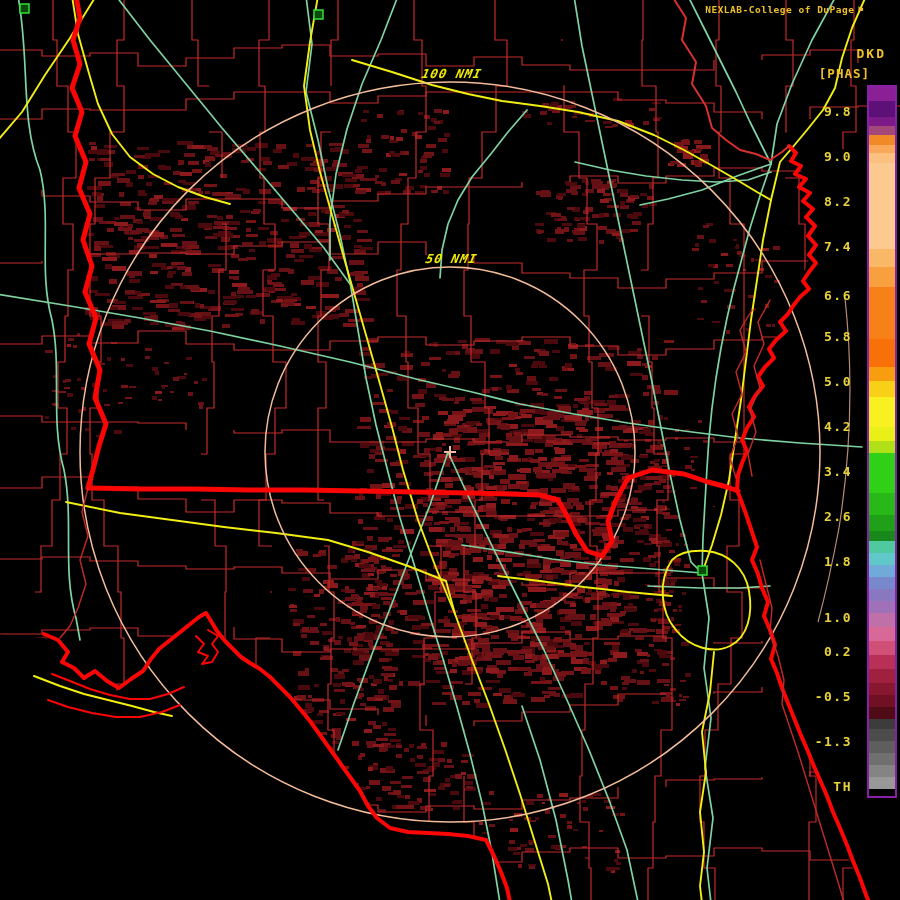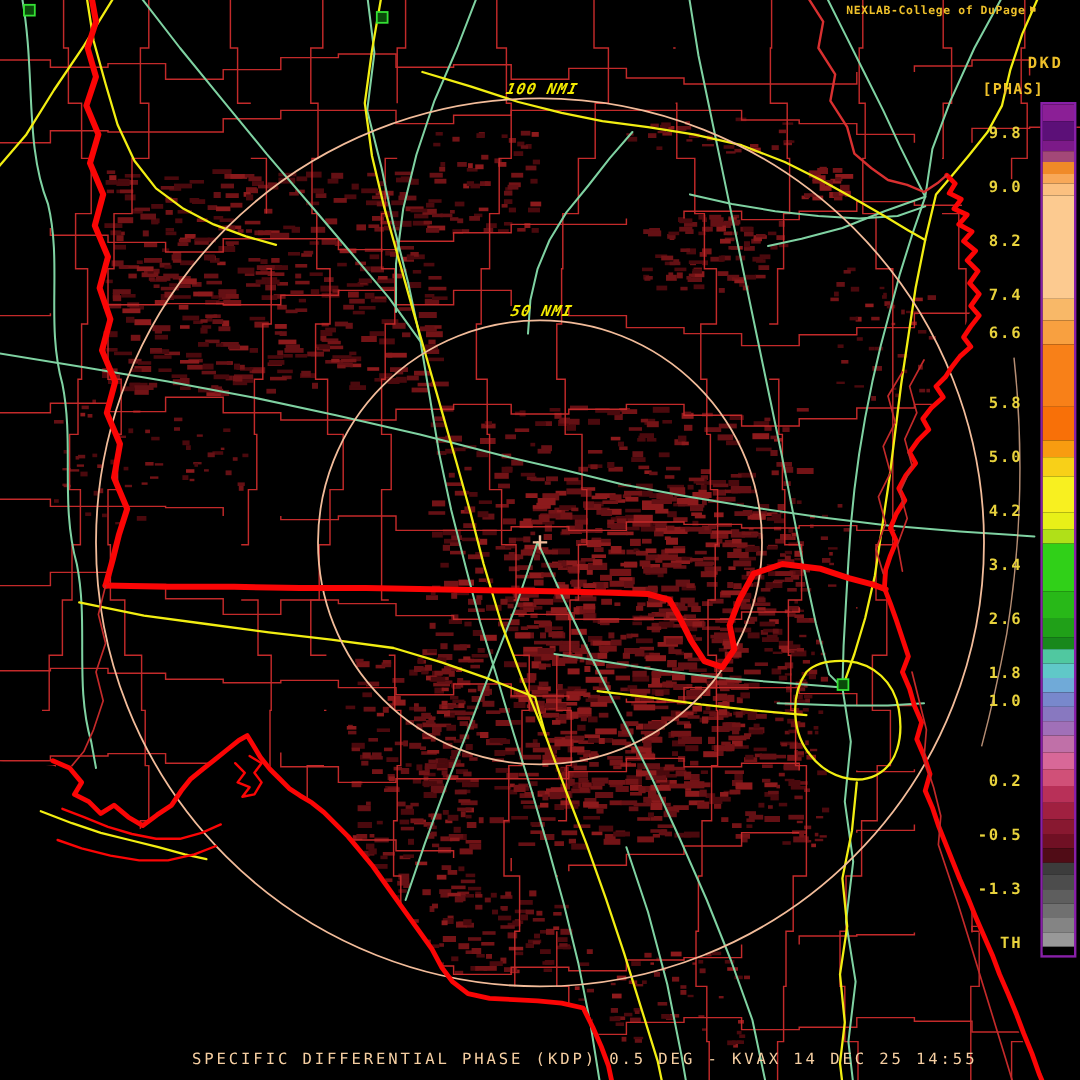--- a/index.html
+++ b/index.html
@@ -2670,31 +2670,30 @@
       <div class="seg" style="height: 12px; background: rgb(112, 112, 112);"></div>
       <div class="seg" style="height: 12px; background: rgb(132, 132, 132);"></div>
       <div class="seg" style="height: 12px; background: rgb(152, 152, 152);"></div>
       <div class="seg" style="height: 5px; background: rgb(0, 0, 0);"></div>
     </div>
   <div id="cb-labels">
       <div class="tick" style="top: 104px;">9.8</div>
       <div class="tick" style="top: 149px;">9.0</div>
       <div class="tick" style="top: 194px;">8.2</div>
       <div class="tick" style="top: 239px;">7.4</div>
-      <div class="tick" style="top: 271px;">6.6</div>
+      <div class="tick" style="top: 288px;">6.6</div>
       <div class="tick" style="top: 329px;">5.8</div>
       <div class="tick" style="top: 374px; text-align: right;">5.0</div>
       <div class="tick" style="top: 419px;">4.2</div>
       <div class="tick" style="top: 464px;">3.4</div>
       <div class="tick" style="top: 509px;">2.6</div>
       <div class="tick" style="top: 554px;">1.8</div>
-      <div class="tick" style="top: 577px;">1.0</div>
+      <div class="tick" style="top: 610px;">1.0</div>
       <div class="tick" style="top: 644px;">0.2</div>
       <div class="tick" style="top: 689px;">-0.5</div>
       <div class="tick" style="top: 734px;">-1.3</div>
       <div class="tick" style="top: 779px;">TH</div>
     </div>
 
   <div class="ring-label" id="rl100">100 NMI</div>
   <div class="ring-label" id="rl50">50 NMI</div>
 
-  <div id="caption">SPECIFIC DIFFERENTIAL PHASE (KDP) 0.5 DEG - KVAX 14 DEC 25 14:55</div>
 </div>
 
 </body></html>

